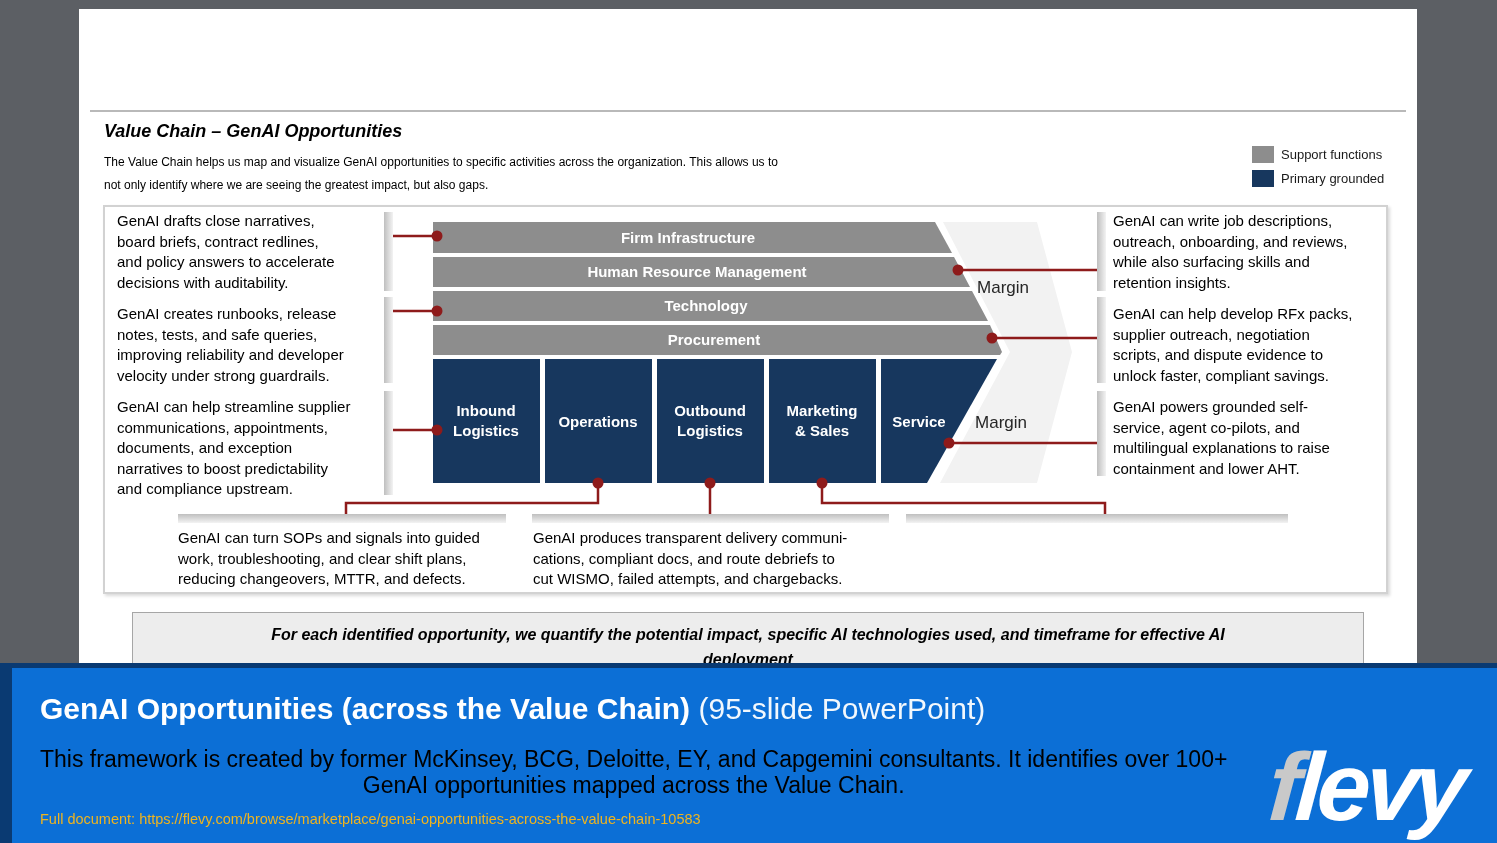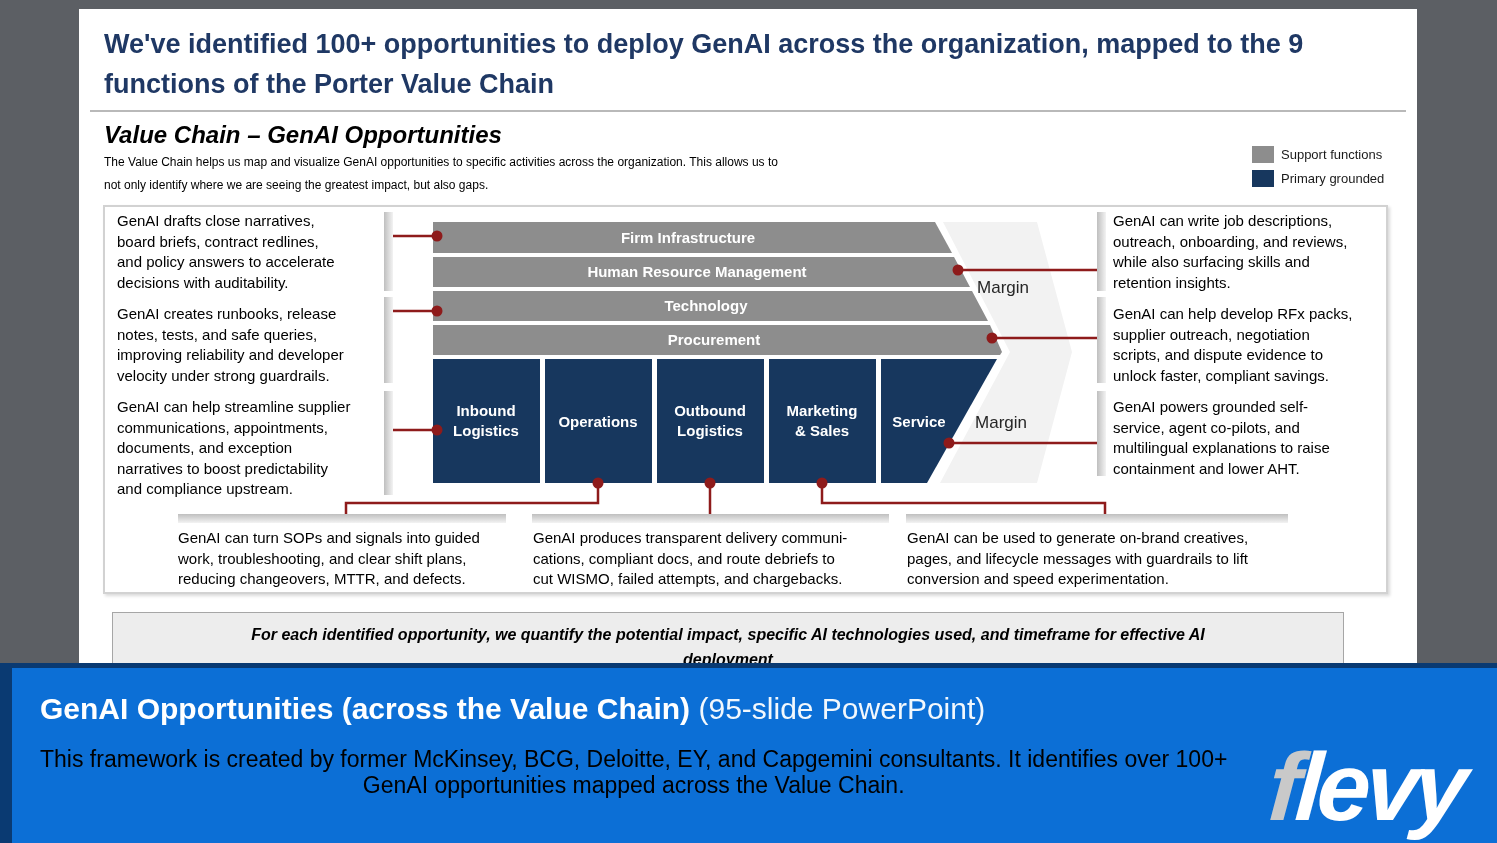--- a/index.html
+++ b/index.html
@@ -3,36 +3,36 @@
 <meta charset="utf-8">
 <style>
   html,body{margin:0;padding:0;}
   body{font-family:"Liberation Sans",sans-serif;background:#45484c;}
   .stage{position:relative;width:1497px;height:843px;background:#5c5f64;overflow:hidden;}
   .slide{position:absolute;left:79px;top:9px;width:1338px;height:834px;background:#ffffff;}
   .abs{position:absolute;}
   .slide-title{left:104px;top:24px;width:1300px;font-size:27px;font-weight:bold;
     color:#1f3864;line-height:40px;white-space:pre-line;}
   .title-divider{left:90px;top:110px;width:1316px;height:2px;background:#b9b9b9;}
-  .subtitle{left:104px;top:121px;font-size:24px;font-weight:bold;font-style:italic;color:#000;}
+  .subtitle{left:104px;top:121px;font-size:18px;font-weight:bold;font-style:italic;color:#000;}
   .intro{left:104px;top:151px;width:1160px;font-size:12px;font-weight:normal;color:#000;
     line-height:23px;white-space:pre-line;}
   .legend{left:1252px;top:146px;width:160px;font-size:13px;color:#1a1a1a;text-align:center;}
   .legend-row{display:flex;align-items:center;margin-bottom:7px;}
   .legend-swatch{width:22px;height:17px;margin-right:7px;flex:0 0 auto;}
   .section-box{left:103px;top:205px;width:1285px;height:389px;background:#fff;
     border:2px solid #d2d2d2;box-shadow:2px 2px 3px rgba(0,0,0,0.15);box-sizing:border-box;}
   .callout{font-size:15px;line-height:20.5px;color:#000;white-space:pre-line;z-index:3;}
   .bracket-v{width:9px;background:linear-gradient(to right,#bfbfbf,#f3f3f3);z-index:3;}
   .bracket-h{height:9px;background:linear-gradient(to bottom,#bfbfbf,#f3f3f3);z-index:3;}
   svg.diagram{left:0;top:0;z-index:2;pointer-events:none;}
   .bar-label{fill:#ffffff;font-weight:bold;font-size:15px;text-anchor:middle;
     font-family:"Liberation Sans",sans-serif;}
   .margin-label{fill:#262626;font-size:17px;text-anchor:middle;font-family:"Liberation Sans",sans-serif;}
-  .footnote-box{left:112px;top:612px;width:1232px;height:56px;background:#ededed;
+  .footnote-box{left:132px;top:612px;width:1232px;height:56px;background:#ededed;
     border:1px solid #a6a6a6;box-sizing:border-box;text-align:center;padding-top:9px;}
   .footnote-text{font-size:16px;font-weight:bold;font-style:italic;color:#000;
     line-height:25px;white-space:pre-line;}
   .banner{left:0;top:663px;width:1497px;height:180px;background:#0a3a72;z-index:10;}
   .banner-panel{position:absolute;left:12px;top:5px;right:0;bottom:0;background:#0c6fd6;}
   .banner-title{position:absolute;left:28px;top:24px;color:#ffffff;font-size:30px;white-space:nowrap;}
   .banner-title .bold{font-weight:bold;}
   .banner-title .rest{font-weight:normal;color:rgba(255,255,255,0.95);}
   .banner-desc{position:absolute;left:28px;top:78px;color:#000000;font-size:23px;
     line-height:26px;white-space:pre-line;text-align:center;}
@@ -43,22 +43,20 @@
   .banner-logo .f{color:#c9c9c9;}
   .banner-logo .levy{color:#ffffff;}
 </style>
 </head>
 <body>
 
 <div class="stage">
 
   <div class="slide"></div>
 
-  <div class="abs slide-title">We've identified 100+ opportunities to deploy GenAI across the organization, mapped to the 9
-functions of the Porter Value Chain</div>
   <div class="abs title-divider"></div>
   <div class="abs subtitle">Value Chain – GenAI Opportunities</div>
   <div class="abs intro">The Value Chain helps us map and visualize GenAI opportunities to specific activities across the organization. This allows us to
 not only identify where we are seeing the greatest impact, but also gaps.</div>
 
   <div class="abs legend">
     <div class="legend-row">
       <span class="legend-swatch" style="background:#8d8d8d;"></span>
       <span>Support functions</span>
     </div>
@@ -105,23 +103,20 @@
 
   <div class="abs bracket-h" style="left:178px;top:514px;width:328px;"></div>
   <div class="abs bracket-h" style="left:532px;top:514px;width:357px;"></div>
   <div class="abs bracket-h" style="left:906px;top:514px;width:382px;"></div>
   <div class="abs callout" style="left:178px;top:528px;width:345px;">GenAI can turn SOPs and signals into guided
 work, troubleshooting, and clear shift plans,
 reducing changeovers, MTTR, and defects.</div>
   <div class="abs callout" style="left:533px;top:528px;width:370px;">GenAI produces transparent delivery communi-
 cations, compliant docs, and route debriefs to
 cut WISMO, failed attempts, and chargebacks.</div>
-  <div class="abs callout" style="left:907px;top:528px;width:400px;">GenAI can be used to generate on-brand creatives,
-pages, and lifecycle messages with guardrails to lift
-conversion and speed experimentation.</div>
 
   <svg class="abs diagram" width="1497" height="843" viewBox="0 0 1497 843">
 
     <polygon points="943,222 1037,222 1072,352 1037,483 940,483 1010,352" fill="#f2f2f2"></polygon>
 
     <polygon points="433,222 935,222 952,253 433,253" fill="#8d8d8d"></polygon>
     <polygon points="433,257 954,257 970,287 433,287" fill="#8d8d8d"></polygon>
     <polygon points="433,291 972,291 988,321 433,321" fill="#8d8d8d"></polygon>
     <polygon points="433,325 990,325 1002,352 1000,355 433,355" fill="#8d8d8d"></polygon>
     <text class="bar-label" x="688" y="243">Firm Infrastructure</text>
@@ -175,19 +170,20 @@
 deployment</div>
   </div>
 
   <div class="abs banner">
     <div class="banner-panel">
       <div class="banner-title">
         <span class="bold">GenAI Opportunities (across the Value Chain)</span><span class="rest"> (95-slide PowerPoint)</span>
       </div>
       <div class="banner-desc">This framework is created by former McKinsey, BCG, Deloitte, EY, and Capgemini consultants. It identifies over 100+
 GenAI opportunities mapped across the Value Chain.</div>
+      <a class="banner-link" href="#">Full document: https://flevy.com/browse/marketplace/genai-opportunities-across-the-value-chain-10583</a>
       <div class="banner-logo">
         <span class="f">f</span><span class="levy">levy</span>
       </div>
     </div>
   </div>
 
 </div>
 
 </body></html>

